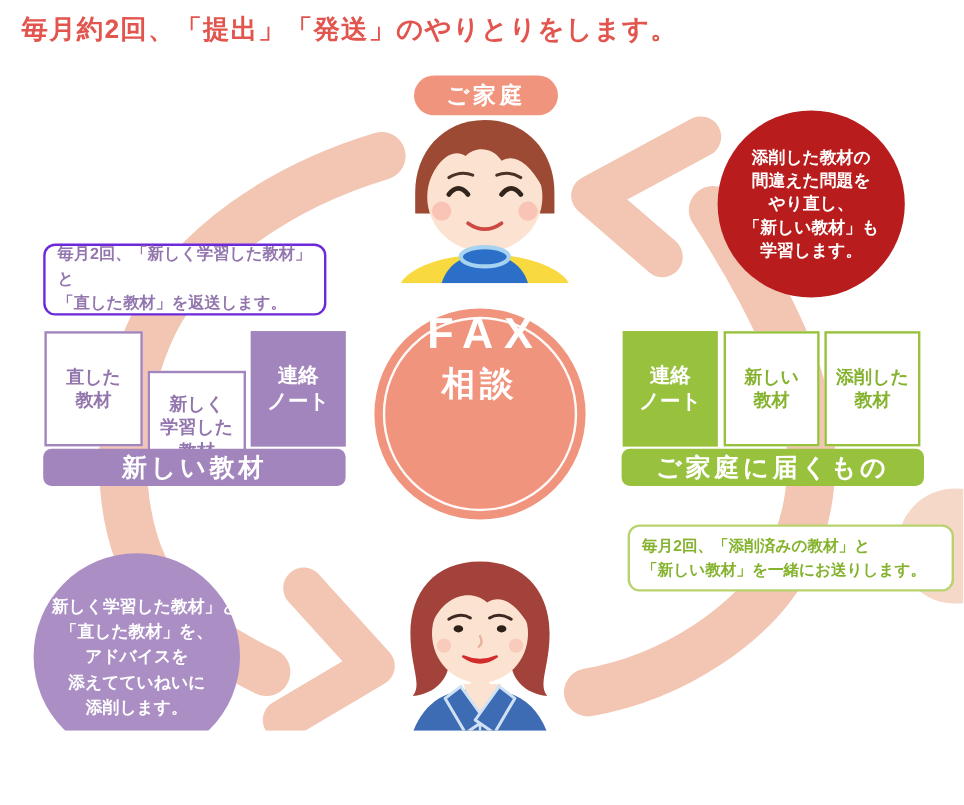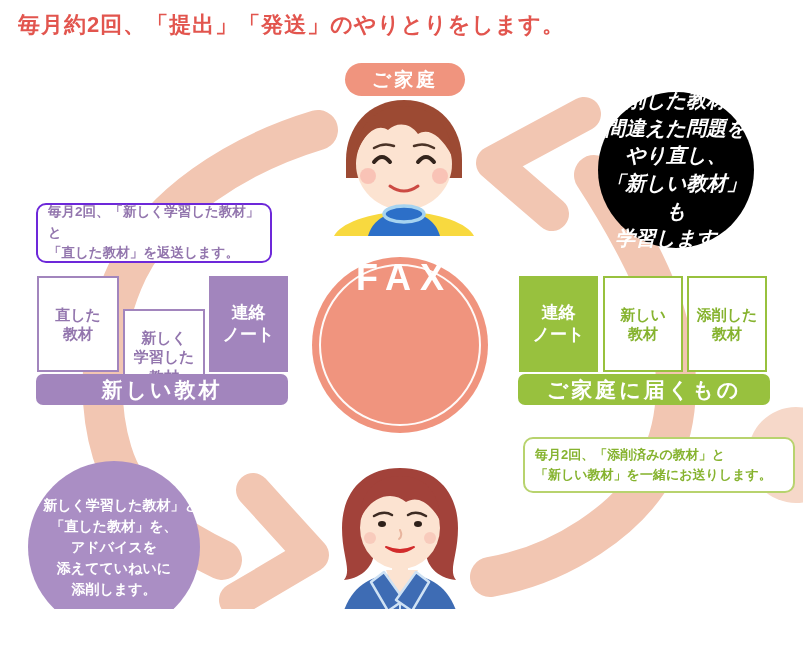--- a/index.html
+++ b/index.html
@@ -17,21 +17,21 @@
   .badge{
     background:#f0947e;color:#fff;font-weight:bold;font-size:19px;letter-spacing:3px;
     border-radius:18px;display:flex;align-items:center;justify-content:center;z-index:6;
   }
   .badge-top{left:345px;top:63px;width:120px;height:33px;text-align:right;}
   .badge-bottom{left:349px;top:621px;width:112px;height:34px;}
   .bubble{
     border-radius:50%;color:#fff;font-weight:bold;text-align:center;
     display:flex;align-items:center;justify-content:center;z-index:2;
   }
-  .bubble-green{left:598px;top:92px;width:156px;height:156px;background:#000000;font-size:20px;line-height:1.38;font-style:italic;}
+  .bubble-green{left:598px;top:92px;width:156px;height:156px;background:#b91c1c;font-size:14px;line-height:1.38;}
   .bubble-purple{left:28px;top:461px;width:172px;height:172px;background:#aa8ec4;font-size:14px;line-height:1.5;}
   .fax{
     left:312px;top:257px;width:176px;height:176px;border-radius:50%;background:#f0947e;
     display:flex;flex-direction:column;align-items:center;justify-content:flex-start;z-index:3;color:#fff;
   }
   .fax .ring{position:absolute;inset:7px;border:2px solid rgba(255,255,255,.95);border-radius:50%;}
   .fax .l1{font-size:36px;font-weight:bold;letter-spacing:9px;margin-left:9px;}
   .fax .l2{font-size:28px;font-weight:bold;letter-spacing:4px;margin-top:2px;}
   .note{
     background:#fff;border-radius:10px;font-weight:bold;z-index:3;
@@ -135,20 +135,21 @@
     <span class="preline">「新しく学習した教材」と
 「直した教材」を、
 アドバイスを
 添えてていねいに
 添削します。</span>
   </div>
 
   <div class="abs fax">
     <div class="ring"></div>
     <div class="l1">FAX</div>
+    <div class="l2">相談</div>
   </div>
 
   <div class="abs note note-left">
     <span class="preline">毎月2回、「新しく学習した教材」と
 「直した教材」を返送します。</span>
   </div>
   <div class="abs doc p d1">
     <span class="preline">直した
 教材</span>
   </div>

